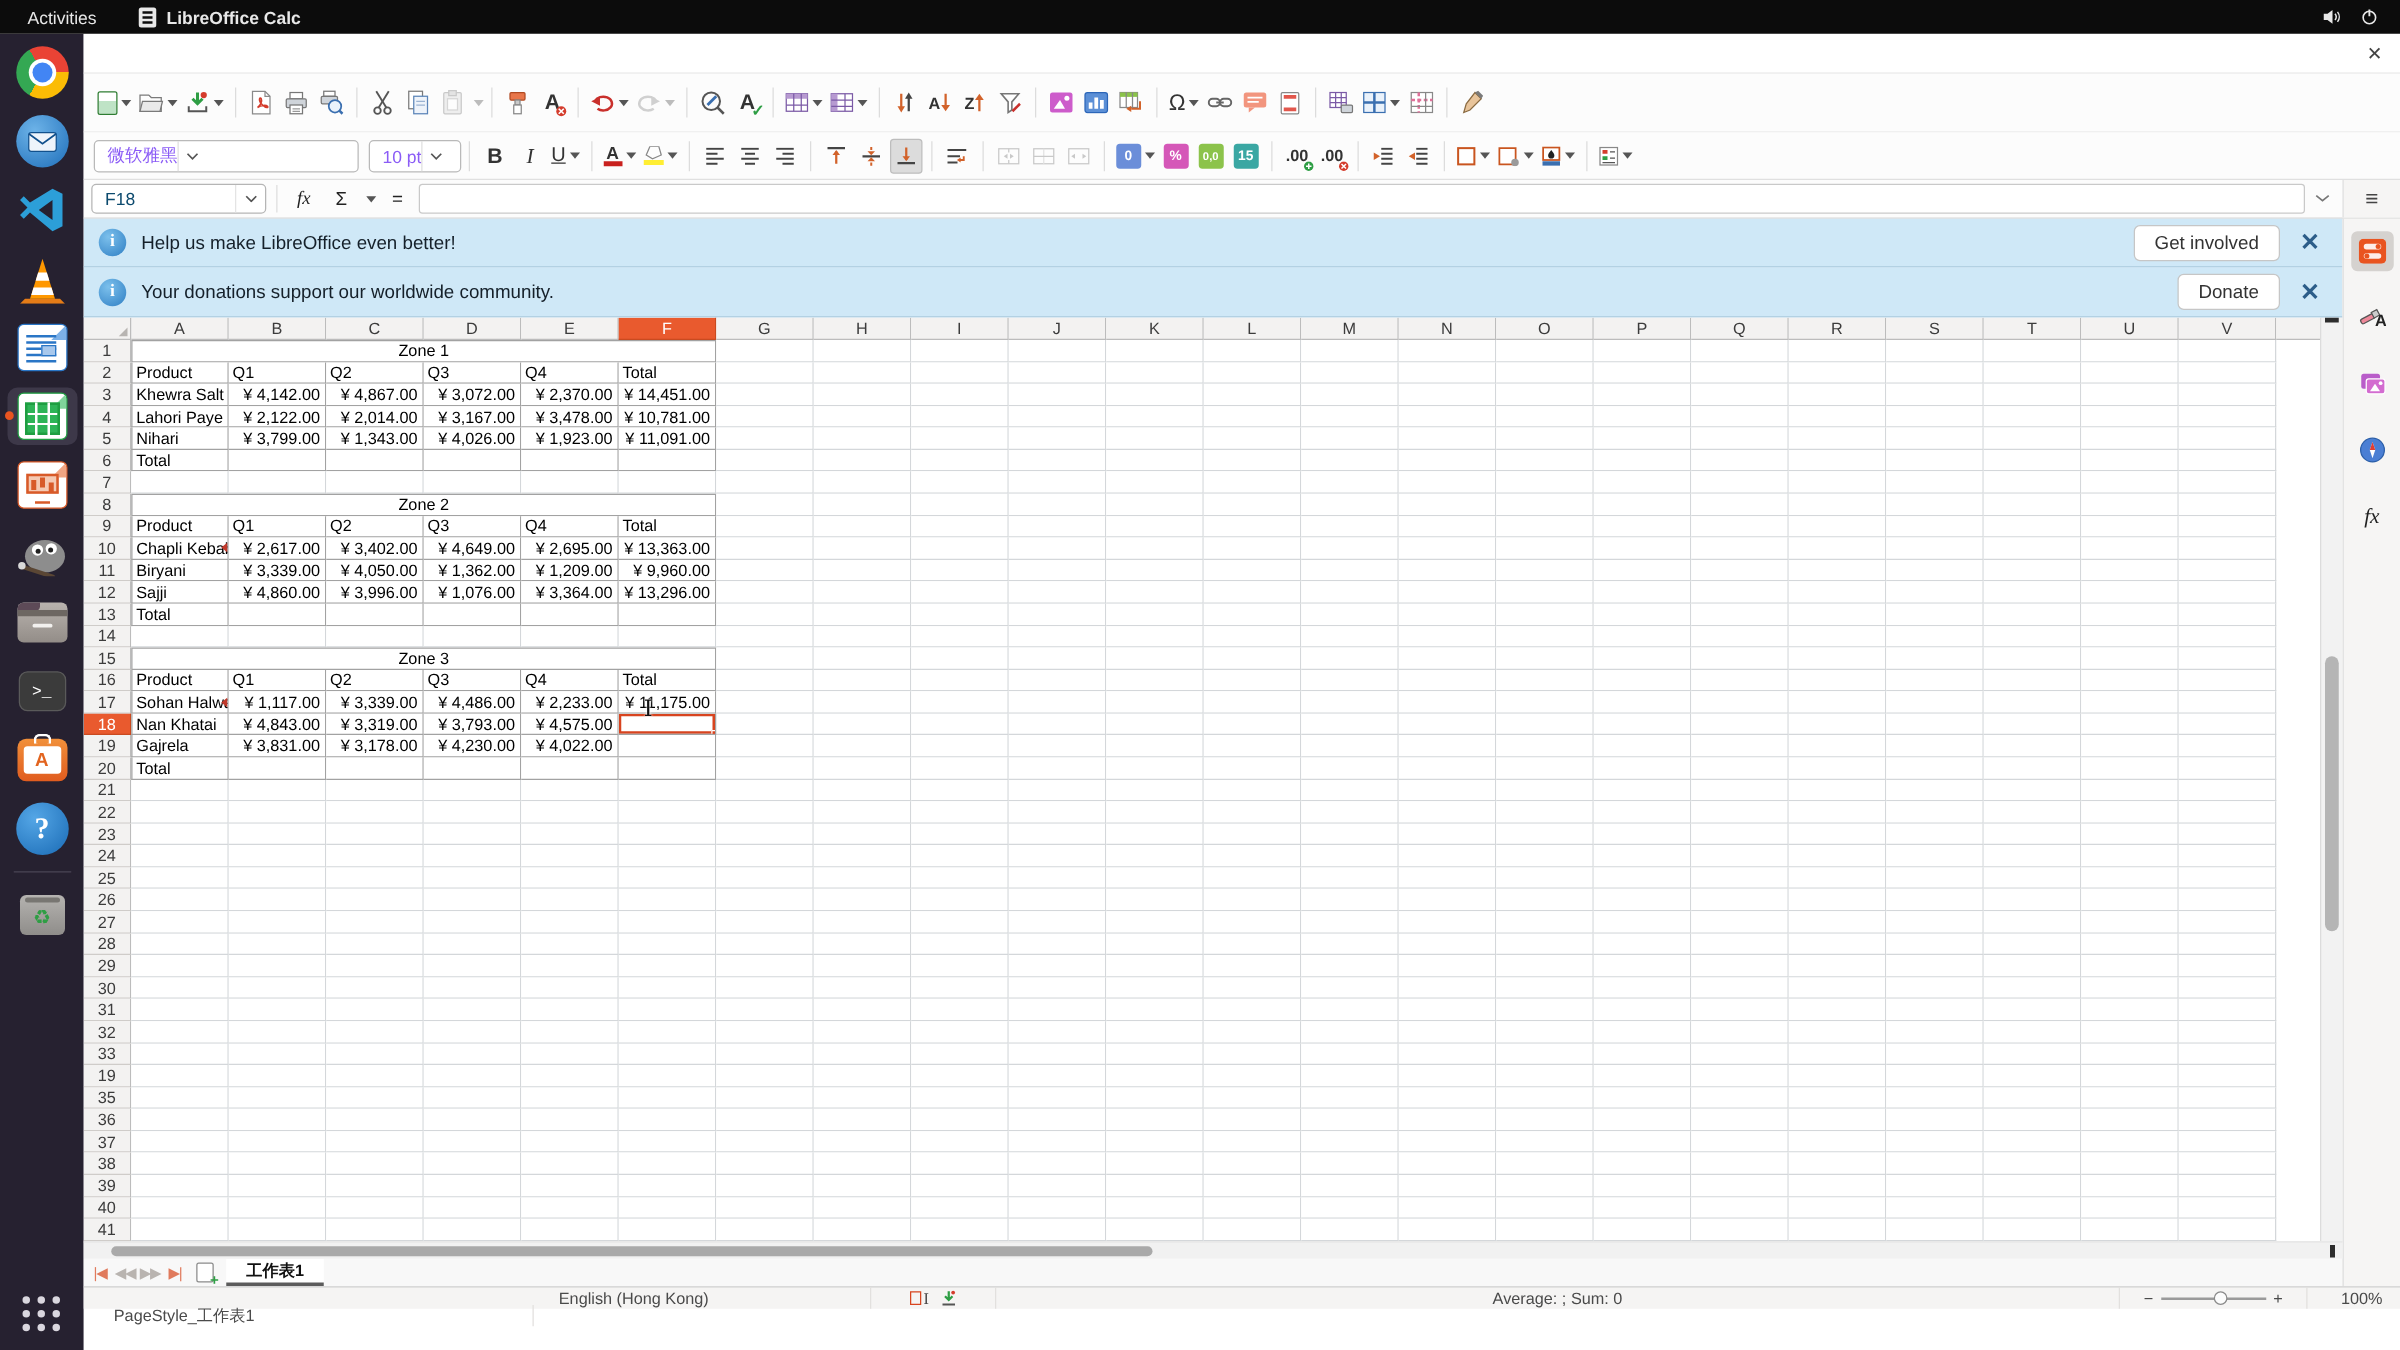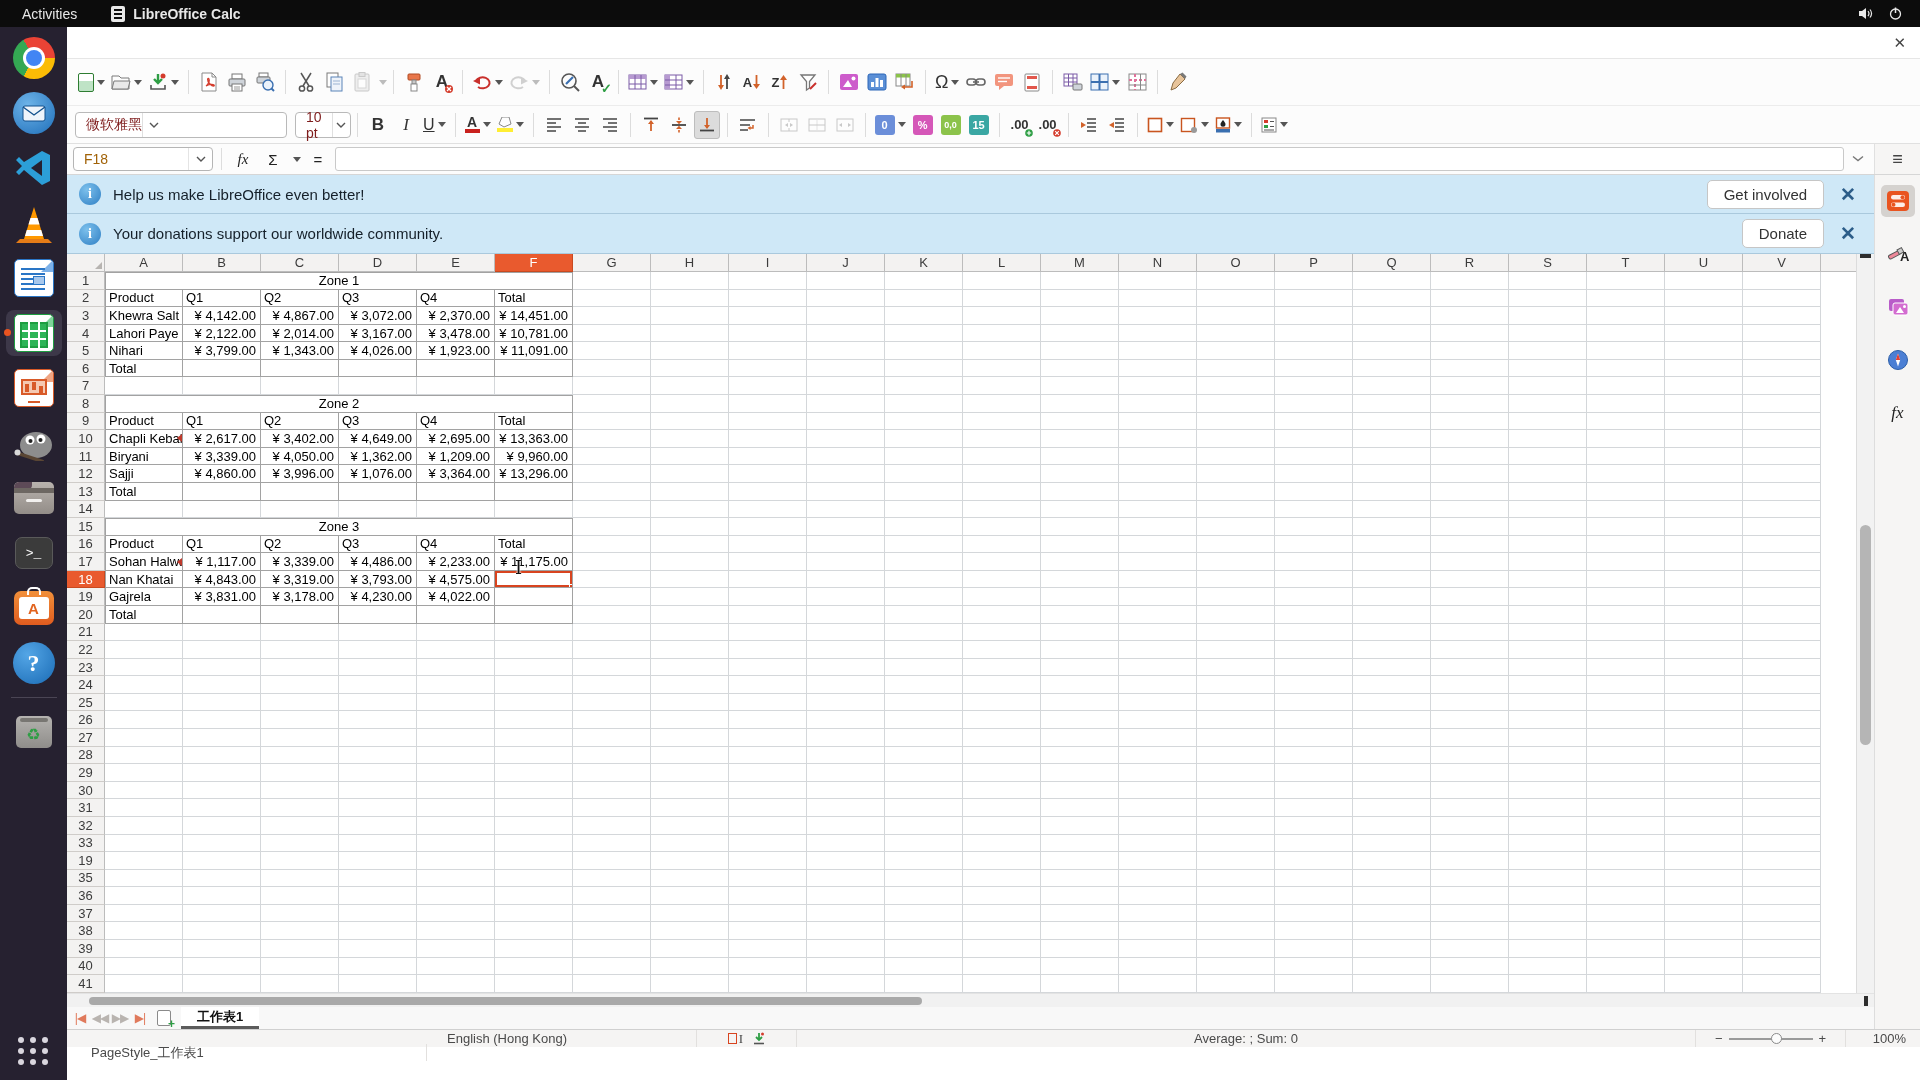--- a/index.html
+++ b/index.html
@@ -42,28 +42,28 @@
   .toolbar1 { height:47px; border-bottom:1px solid #ececec; }
   .toolbar2 { height:38px; border-bottom:1px solid #e0e0e0; }
   .tbtn { height:28px; min-width:26px; display:flex; align-items:center; justify-content:center; margin:0 1px; border-radius:3px; position:relative; }
   .tbtn.wide { padding:0 2px; }
   .drop { width:0; height:0; border-left:4px solid transparent; border-right:4px solid transparent; border-top:5px solid #555; margin-left:3px; }
   .sep { width:1px; height:24px; background:#dcdcdc; margin:0 6px; flex:none; }
   .dis { opacity:.38; filter:grayscale(1); }
   .glyph { font-size:16px; color:#333; }
   .active-tool { background:#dcdcdc; border:1px solid #bdbdbd; }
 
-  .combo { height:26px; background:#fff; border:1px solid #b9b9b9; border-radius:4px; display:flex; align-items:center; font-size:14px; color:#7f1d1d; }
+  .combo { height:26px; background:#fff; border:1px solid #b9b9b9; border-radius:4px; display:flex; align-items:center; font-size:14px; color:#8b5cf6; }
   .combo .chev { width:22px; display:flex; justify-content:center; border-left:1px solid #e0e0e0; align-self:stretch; align-items:center; }
   .chip { width:20px; height:20px; border-radius:3px; color:#fff; font-weight:bold; display:flex; align-items:center; justify-content:center; font-size:11px; }
 
   
   .formula-row { height:31px; display:flex; border-bottom:1px solid #d6d6d6; background:#fcfcfc; }
   .fbar { width:1807px; display:flex; align-items:center; padding:0 6px; gap:4px; }
-  .namebox { width:140px; height:24px; background:#fff; border:1px solid #b5b5b5; border-radius:4px; display:flex; align-items:center; font-size:14px; padding-left:10px; color:#a16207; }
+  .namebox { width:140px; height:24px; background:#fff; border:1px solid #b5b5b5; border-radius:4px; display:flex; align-items:center; font-size:14px; padding-left:10px; color:#0c4a6e; }
   .namebox .chev { margin-left:auto; width:24px; display:flex; justify-content:center; align-items:center; border-left:1px solid #e4e4e4; align-self:stretch; }
   .fsep { width:1px; height:22px; background:#ddd; margin:0 4px; }
   .fbtn { width:26px; height:24px; display:flex; align-items:center; justify-content:center; font-size:15px; color:#222; }
   .formula-input { flex:1; height:24px; background:#fff; border:1px solid #c9c9c9; border-radius:3px; font-size:13px; padding:0 6px; color:#000; }
   .sidebar-cell { width:46px; display:flex; align-items:center; justify-content:center; border-left:1px solid #e0e0e0; background:#f6f5f4; }
 
   
   .notif { height:39px; background:#cfe8f7; border-bottom:1px solid #aac9dd; display:flex; align-items:center; padding:0 14px 0 12px; gap:12px; }
   .notif:nth-of-type(2) { height:40px; }
   .info-ico { width:22px; height:22px; border-radius:50%; background:radial-gradient(circle at 35% 30%, #7cc0ec, #2f7fc4); color:#fff; font-weight:bold; font-family:"Liberation Serif",serif; display:flex; align-items:center; justify-content:center; font-size:14px; flex:none; }
@@ -540,21 +540,21 @@
 
     <div class="toolbar toolbar2">
       <span class="combo" style="width:212px;">
         <span style="padding-left:10px;">微软雅黑</span>
         <span class="chev">
             <svg width="10" height="6" viewBox="0 0 10 6">
               <path d="M1 1l4 4 4-4" fill="none" stroke="#555" stroke-width="1.4"></path>
             </svg>
           </span>
       </span>
-      <span class="combo" style="width:56px;margin-left:8px;">
+      <span class="combo" style="width:74px;margin-left:8px;">
         <span style="padding-left:10px;">10 pt</span>
         <span class="chev">
             <svg width="10" height="6" viewBox="0 0 10 6">
               <path d="M1 1l4 4 4-4" fill="none" stroke="#555" stroke-width="1.4"></path>
             </svg>
           </span>
       </span>
       <span class="sep"></span>
       <span class="tbtn">
           <span class="glyph" style="font-weight:bold;font-size:17px;">B</span>

